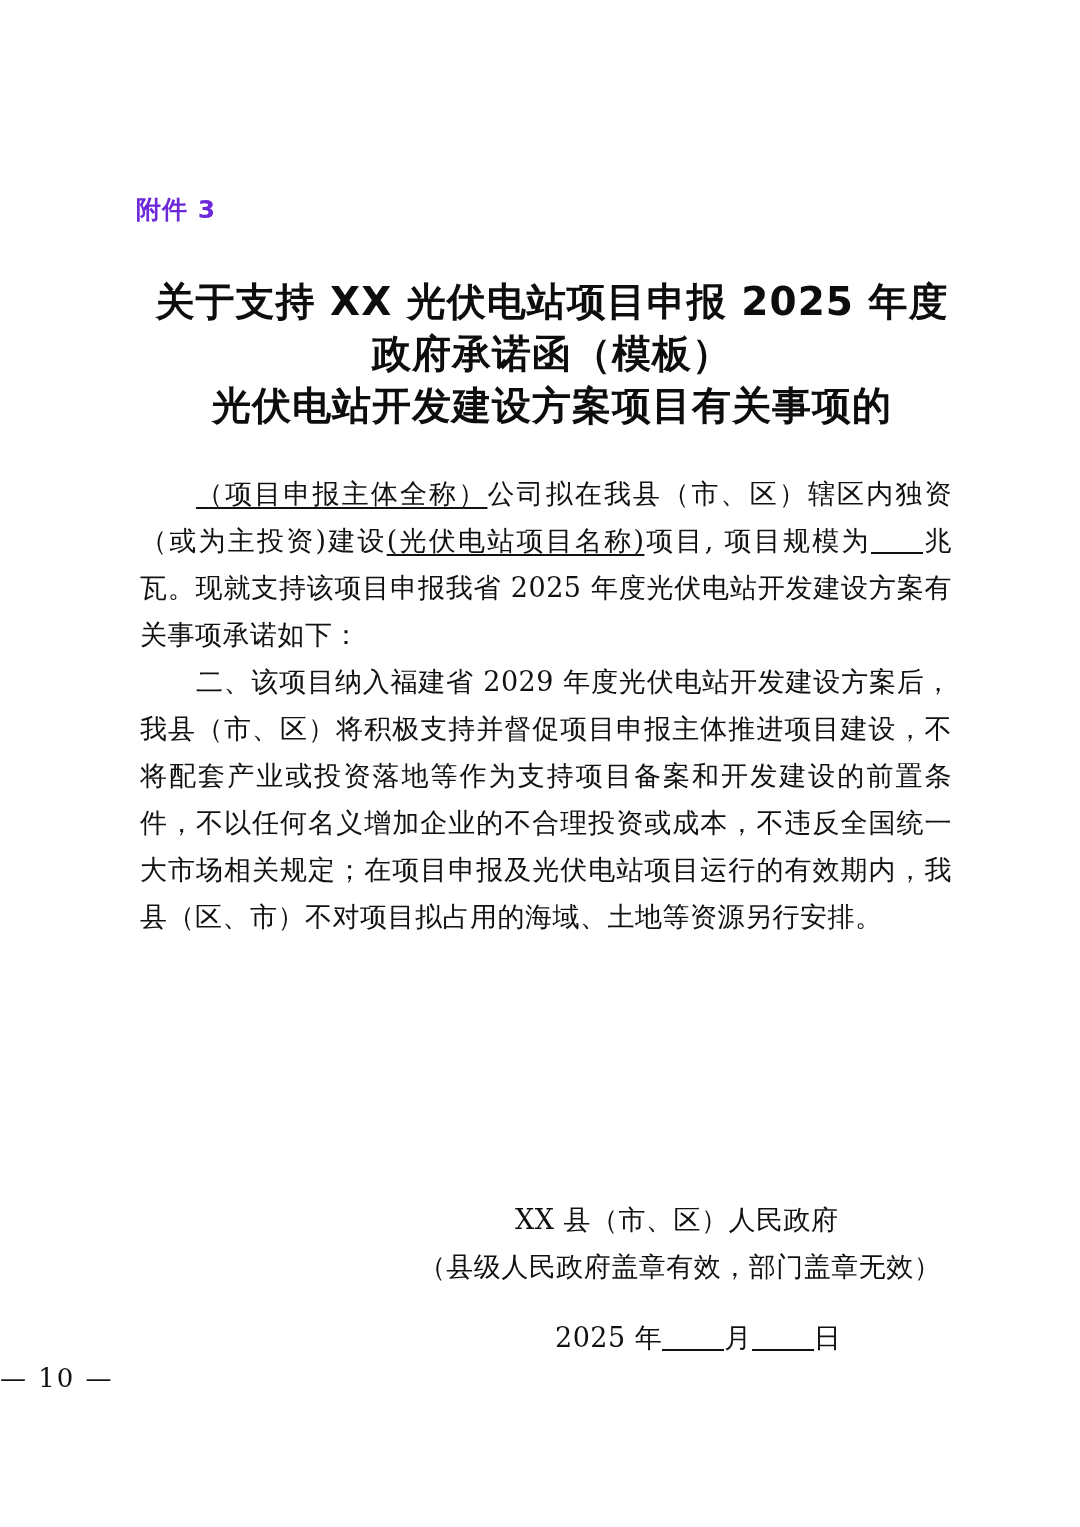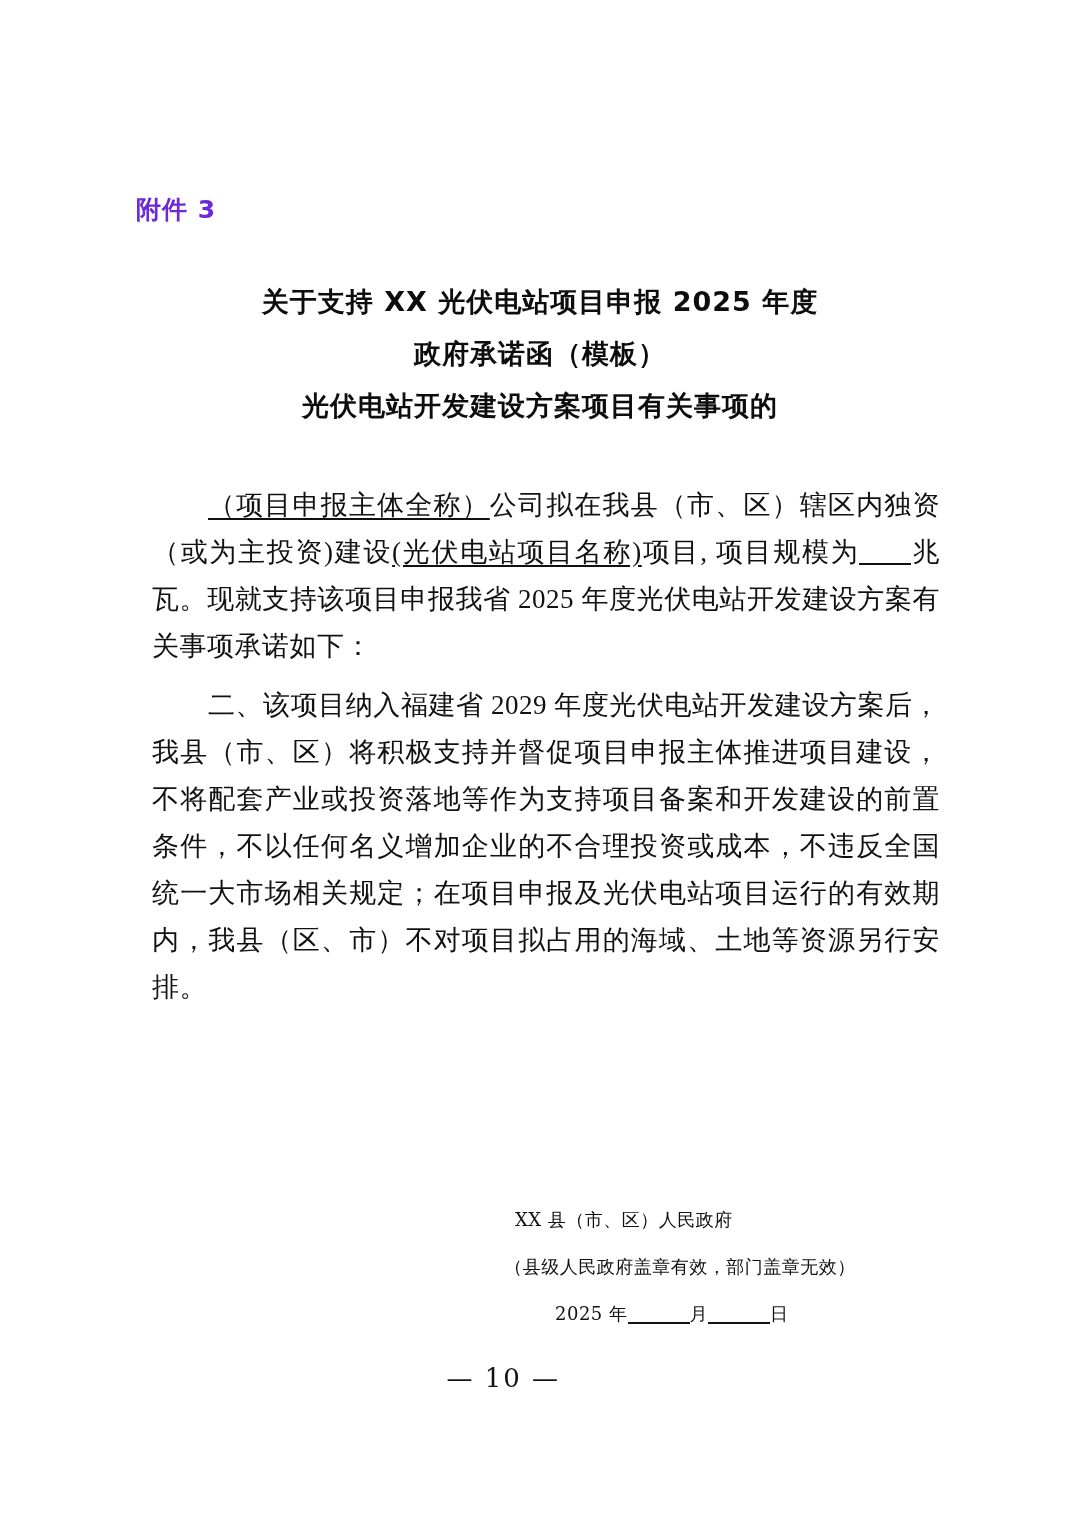--- a/index.html
+++ b/index.html
@@ -28,85 +28,84 @@
     left: 136px;
     top: 193px;
     font-family: "DejaVu Sans", "Liberation Sans", sans-serif;
     font-weight: bold;
     font-size: 25px;
     letter-spacing: 1px;
     color: #6d28d9;
   }
   .doc-title {
     position: absolute;
-    left: 140px;
+    left: 152px;
     top: 276px;
     width: 800px;
     text-align: center;
     font-family: "DejaVu Sans", "Liberation Sans", sans-serif;
     font-weight: bold;
-    font-size: 27px;
+    font-size: 39px;
     line-height: 52px;
     letter-spacing: 1px;
     color: #0d0d0d;
   }
   .doc-title div { white-space: nowrap; }
   .body-text {
     position: absolute;
     left: 140px;
     top: 470px;
     width: 812px;
     font-family: "DejaVu Serif", "Liberation Serif", serif;
     font-size: 27px;
     line-height: 47px;
     color: #111;
     text-align: justify;
     letter-spacing: 0.5px;
   }
   .body-text p {
-    margin: 12px;
-    font-family: Liberation Serif, serif;
+    margin: 0;
   }
   .indent2 { text-indent: 56px; }
   .u {
     text-decoration: underline;
     text-underline-offset: 4px;
   }
   .blank-short {
     display: inline-block;
     width: 52px;
     border-bottom: 2px solid #111;
     vertical-align: -4px;
   }
   .signature {
     position: absolute;
     left: 400px;
     top: 1196px;
     width: 560px;
     font-family: "DejaVu Serif", "Liberation Serif", serif;
-    font-size: 18px;
+    font-size: 27px;
     line-height: 47px;
     color: #111;
     letter-spacing: 0.5px;
   }
   .sig-line1 { padding-left: 115px; }
   .sig-line2 { padding-left: 0px; text-align: center; }
-  .sig-line3 { padding-left: 155px; }
+  .sig-line3 { padding-left: 155px; margin-top: 24px; }
   .blank-date {
     display: inline-block;
     width: 62px;
     border-bottom: 2px solid #111;
     vertical-align: -4px;
   }
   .page-number {
     position: absolute;
     left: 0;
     top: 1363px;
     width: 560px;
-    text-align: right;
+    text-align: left;
     font-family: "DejaVu Serif", "Liberation Serif", serif;
     font-size: 26px;
     letter-spacing: 2px;
     color: #111;
   }
 </style>
 </head>
 <body>
 
 <div class="page">

